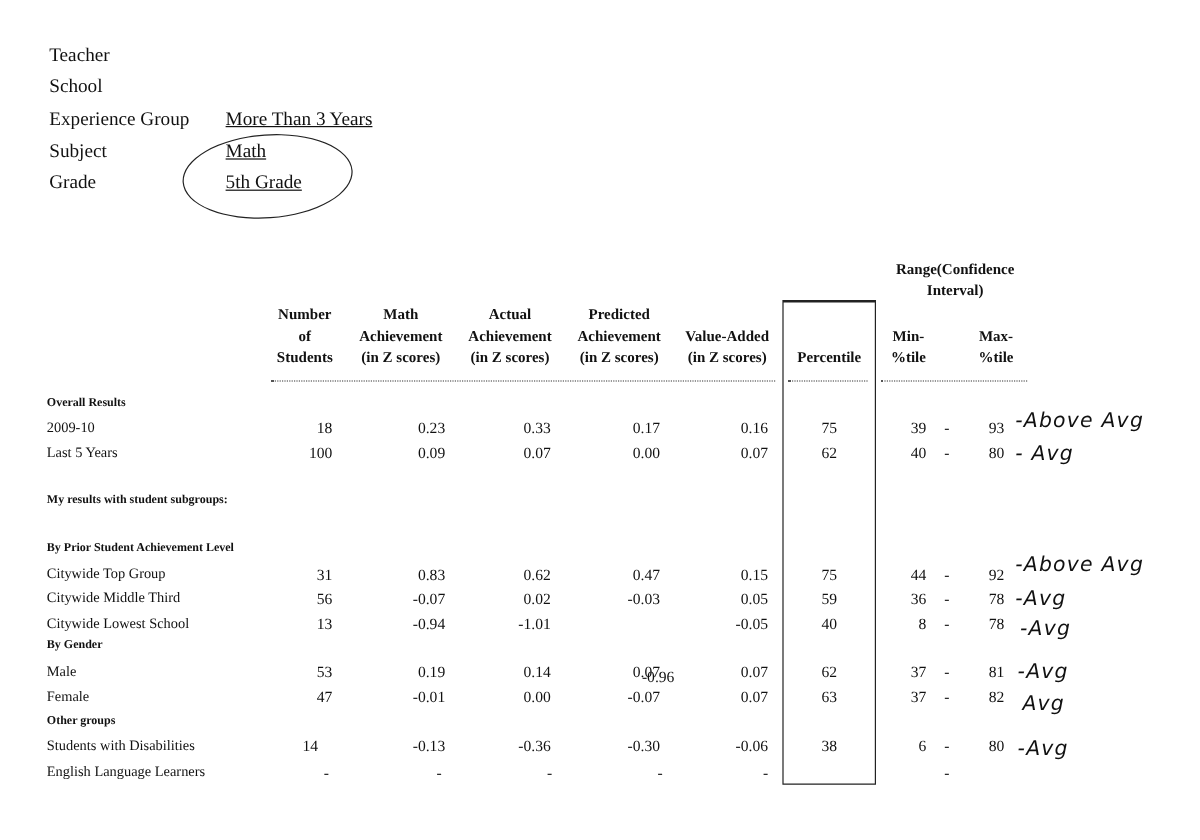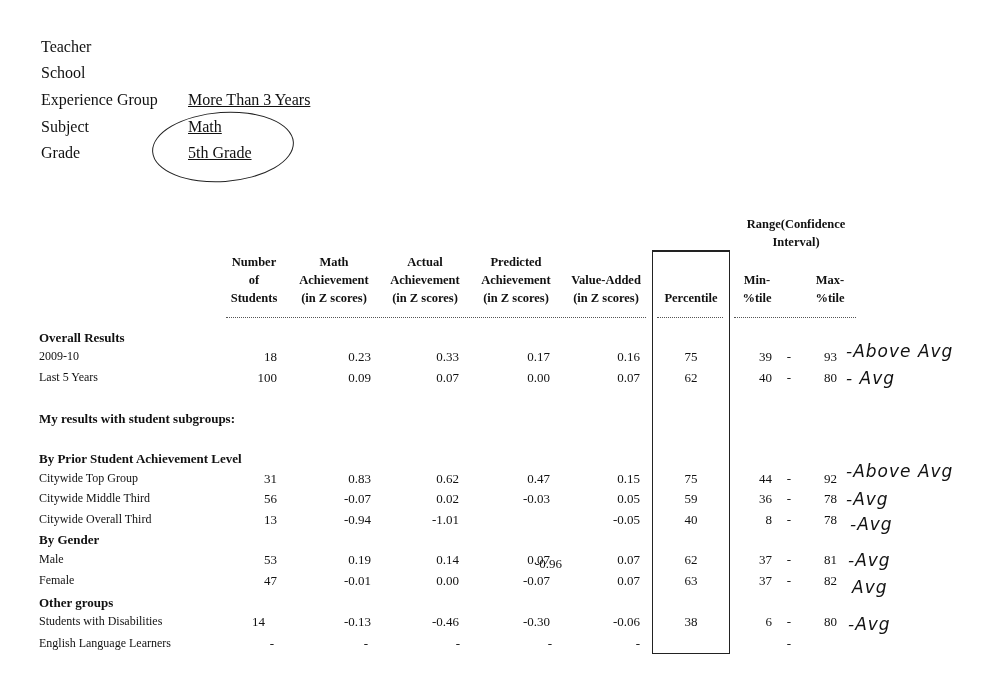--- a/index.html
+++ b/index.html
@@ -7,21 +7,21 @@
     width: 1000px; height: 700px; position: relative; overflow: hidden;
     font-family: "Liberation Serif", "DejaVu Serif", serif;
     color: #111;
   }
   .abs { position: absolute; }
   .meta-label { left: 41px; font-size: 16px; }
   .meta-value { left: 188px; font-size: 16px; text-decoration: underline; }
   .hdr { font-weight: bold; font-size: 12.5px; text-align: center; line-height: 18px; white-space: nowrap; }
   .cell { font-size: 13px; white-space: nowrap; }
   .label { left: 39px; font-size: 12px; white-space: nowrap; }
-  .section { left: 39px; font-size: 13px; font-weight: bold; white-space: nowrap; }
+  .section { left: 39px; font-size: 10px; font-weight: bold; white-space: nowrap; }
   .num { text-align: right; }
   .ctr { text-align: center; }
   .rule { border-top: 1px dotted #555; height: 0; }
   .pbox { left: 652px; top: 250px; width: 76px; height: 401px; border: 1.5px solid #222; border-top-width: 2px; }
   .hand {
     font-family: "DejaVu Sans", sans-serif; font-style: italic; font-size: 17px;
     color: #111; white-space: nowrap; letter-spacing: 1px;
   }
   .circle {
     left: 152px; top: 112px; width: 140px; height: 68px;
@@ -150,21 +150,21 @@
     <div class="abs cell num" style="left:479px; width:71px;">-0.03</div>
     <div class="abs cell num" style="left:570px; width:70px;">0.05</div>
     <div class="abs cell ctr" style="left:652px; width:78px;">59</div>
     <div class="abs cell num" style="left:740px; width:32px;">36</div>
     <div class="abs cell ctr" style="left:782px; width:14px;">-</div>
     <div class="abs cell num" style="left:806px; width:31px;">78</div>
     <div class="abs hand" style="left:846px; top:-2px;">-Avg</div>
   </div>
 
   <div class="abs" style="top:512px; left:0; width:1000px; height:20px;">
-    <div class="abs label">Citywide Overall Third</div>
+    <div class="abs label">Citywide Lowest School</div>
     <div class="abs cell num" style="left:226px; width:51px;">13</div>
     <div class="abs cell num" style="left:300px; width:71px;">-0.94</div>
     <div class="abs cell num" style="left:389px; width:70px;">-1.01</div>
     <div class="abs cell num" style="left:491px; width:71px;margin-top:44px;">-0.96</div>
     <div class="abs cell num" style="left:570px; width:70px;">-0.05</div>
     <div class="abs cell ctr" style="left:652px; width:78px;">40</div>
     <div class="abs cell num" style="left:740px; width:32px;">8</div>
     <div class="abs cell ctr" style="left:782px; width:14px;">-</div>
     <div class="abs cell num" style="left:806px; width:31px;">78</div>
     <div class="abs hand" style="left:850px; top:2px;">-Avg</div>
@@ -195,21 +195,21 @@
     <div class="abs cell num" style="left:740px; width:32px;">37</div>
     <div class="abs cell ctr" style="left:782px; width:14px;">-</div>
     <div class="abs cell num" style="left:806px; width:31px;">82</div>
     <div class="abs hand" style="left:852px; top:4px;">Avg</div>
   </div>
 
   <div class="abs" style="top:614px; left:0; width:1000px; height:20px;">
     <div class="abs label">Students with Disabilities</div>
     <div class="abs cell num" style="left:214px; width:51px;">14</div>
     <div class="abs cell num" style="left:300px; width:71px;">-0.13</div>
-    <div class="abs cell num" style="left:389px; width:70px;">-0.46</div>
+    <div class="abs cell num" style="left:389px; width:70px;">-0.36</div>
     <div class="abs cell num" style="left:479px; width:71px;">-0.30</div>
     <div class="abs cell num" style="left:570px; width:70px;">-0.06</div>
     <div class="abs cell ctr" style="left:652px; width:78px;">38</div>
     <div class="abs cell num" style="left:740px; width:32px;">6</div>
     <div class="abs cell ctr" style="left:782px; width:14px;">-</div>
     <div class="abs cell num" style="left:806px; width:31px;">80</div>
     <div class="abs hand" style="left:848px; top:0px;">-Avg</div>
   </div>
 
   <div class="abs" style="top:636px; left:0; width:1000px; height:20px;">

